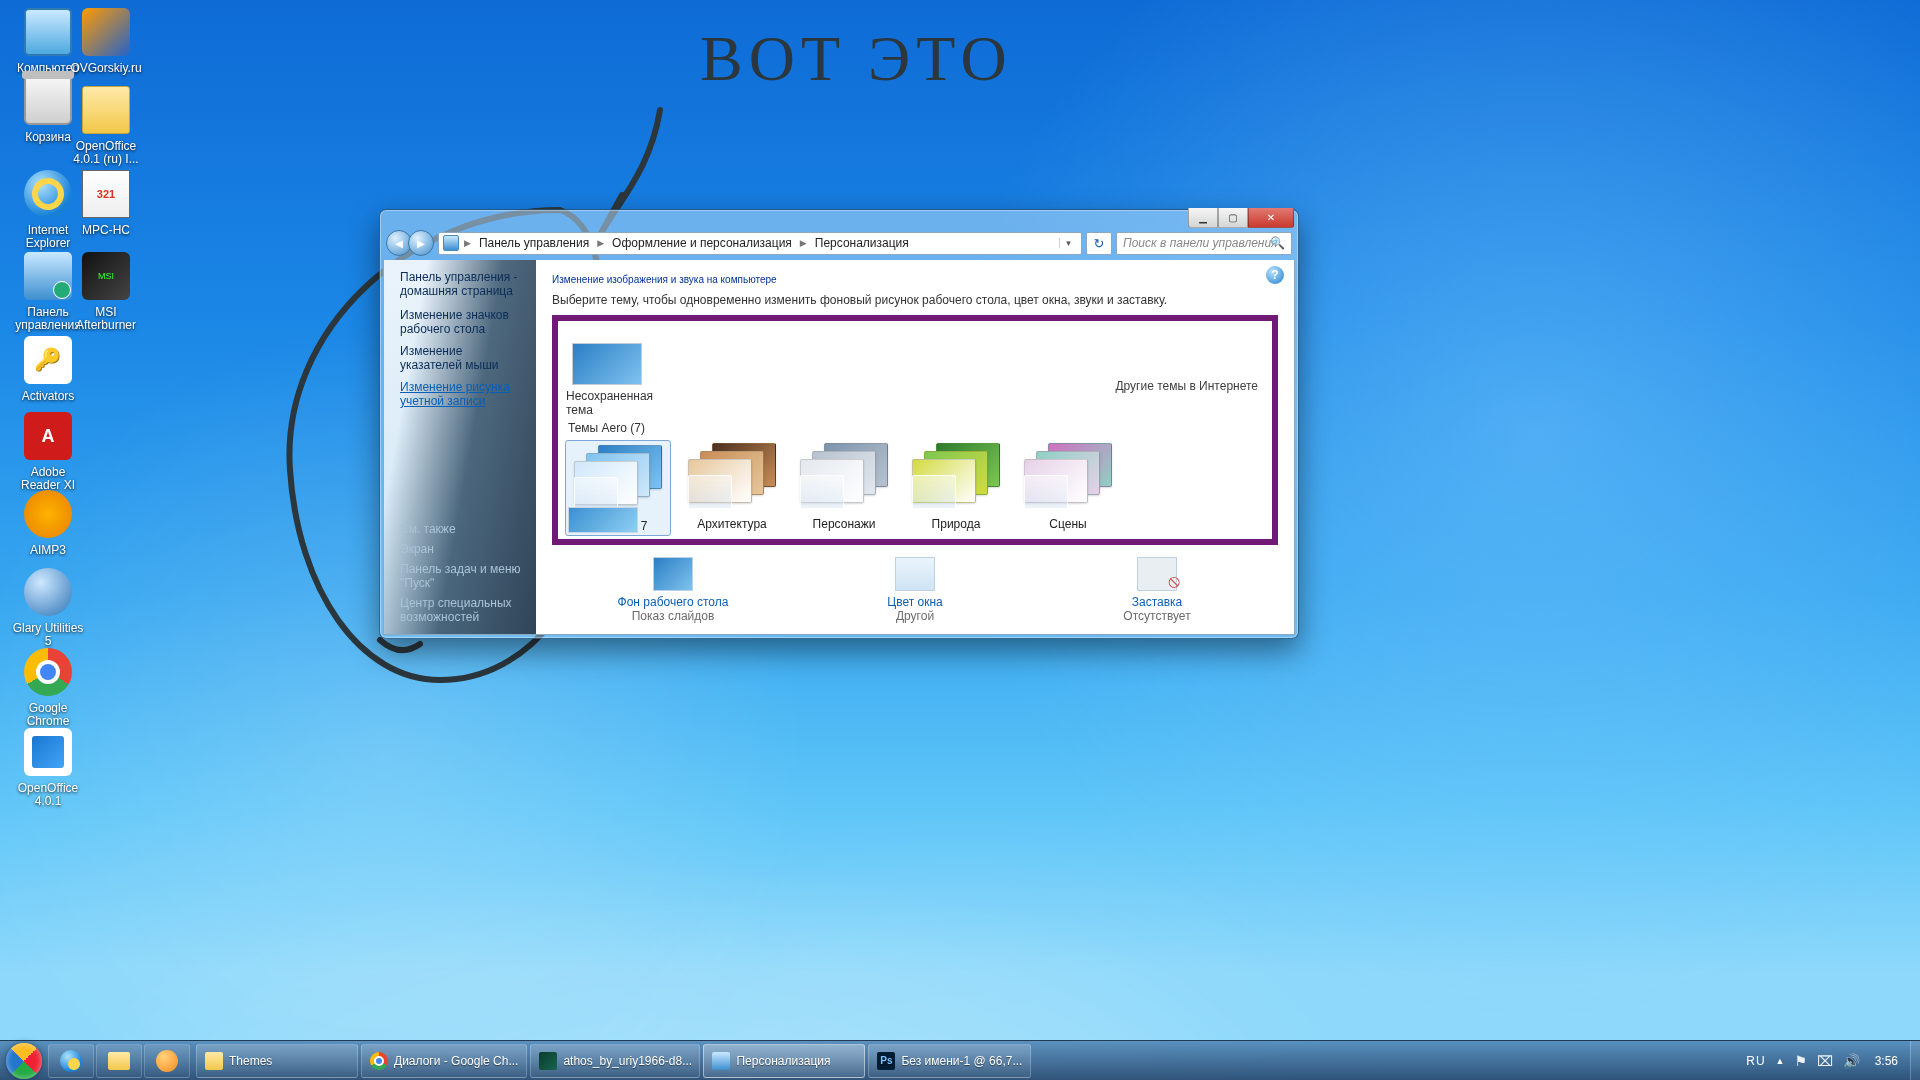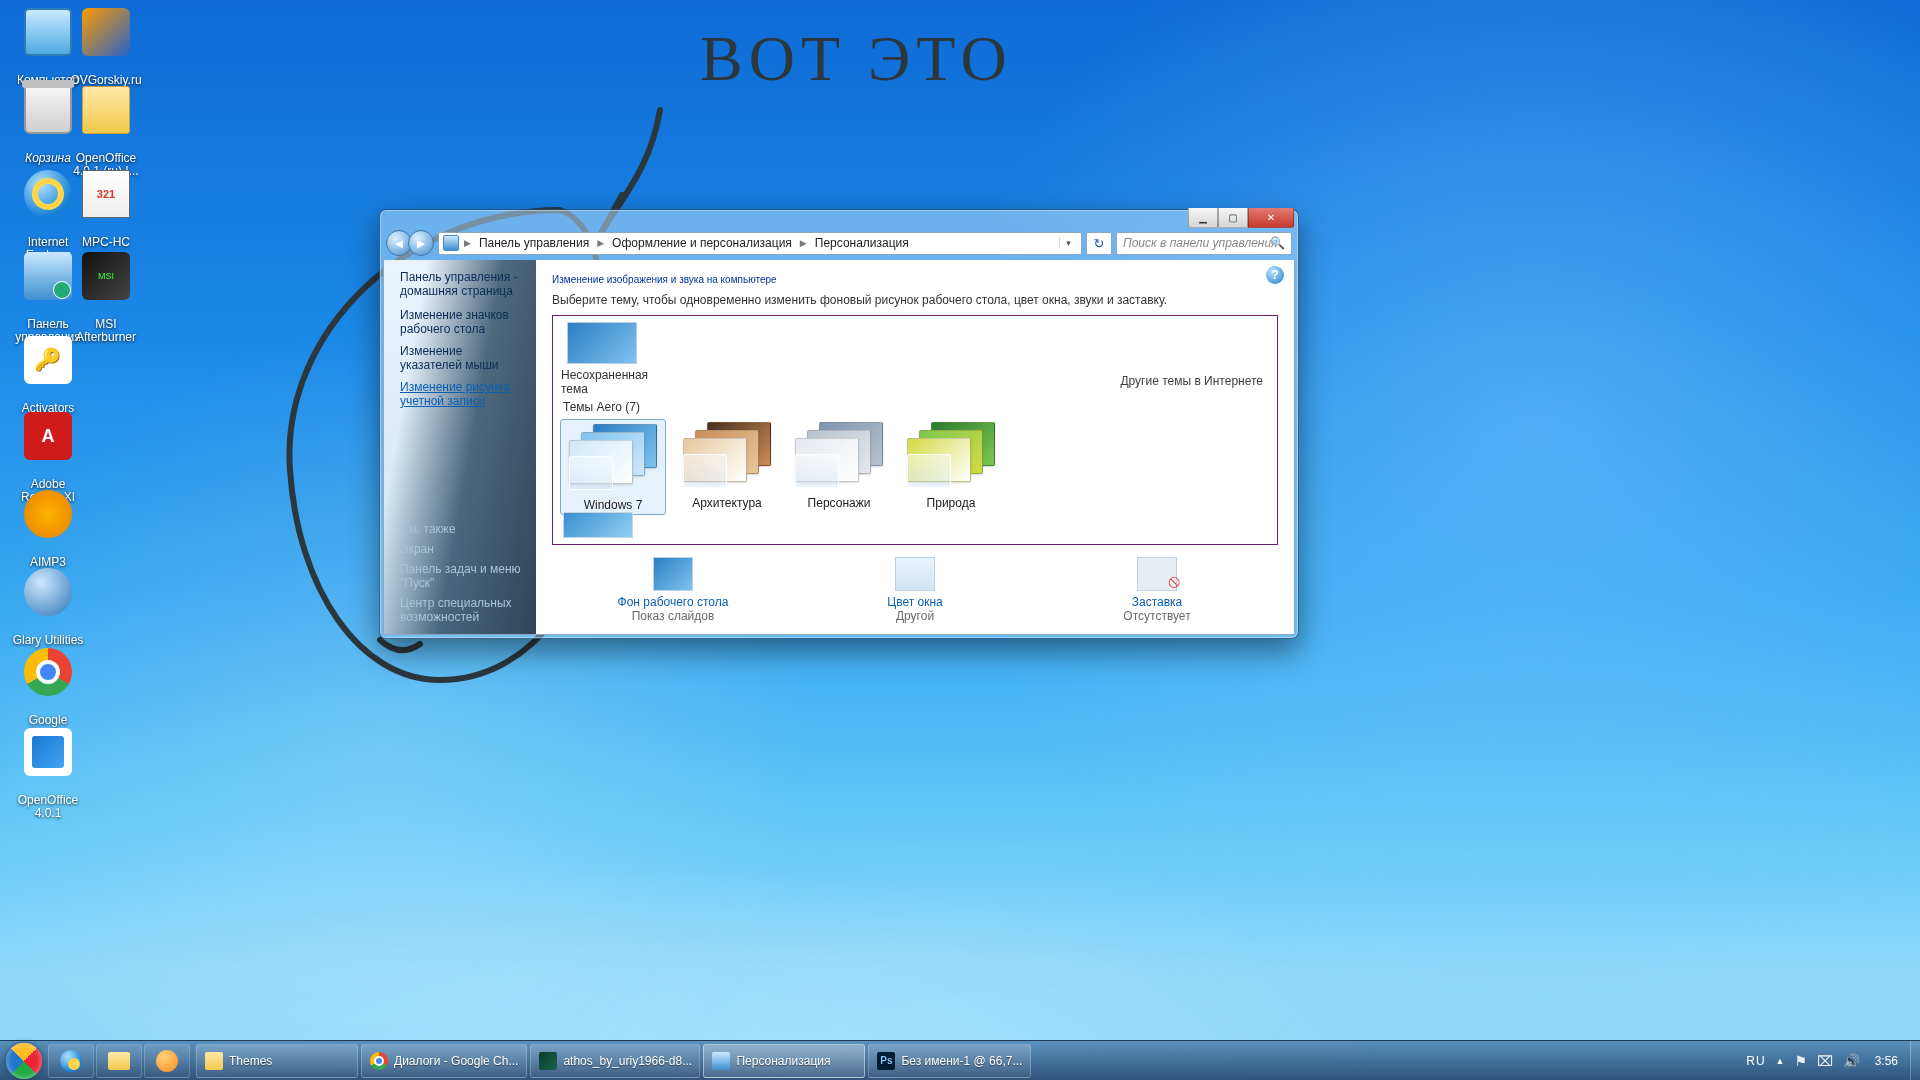--- a/index.html
+++ b/index.html
@@ -13,21 +13,21 @@
   linear-gradient(180deg,#0e6bd6 0%,#1b87e6 30%,#36a6f0 55%,#5fc6f8 75%,#8dd8fb 90%);
 }
 .swoosh{position:absolute;inset:0;pointer-events:none;opacity:.6;
  background:
   radial-gradient(ellipse 1400px 600px at 35% 105%,rgba(255,255,255,.35),transparent 45%),
   radial-gradient(ellipse 1200px 500px at 10% 120%,rgba(255,255,255,.25),transparent 50%);
  mix-blend-mode:screen}
 
 .desktop{position:absolute;inset:0}
 .icon{position:absolute;width:76px;display:flex;flex-direction:column;align-items:center;cursor:pointer}
-.icon .glyph{width:48px;height:48px;margin-bottom:18px;position:relative}
+.icon .glyph{width:48px;height:48px;margin-bottom:6px;position:relative}
 .icon .lbl{font-size:12px;color:#fff;text-align:center;text-shadow:0 1px 3px rgba(0,0,0,.9);line-height:13px;word-break:break-word}
 
 .g-computer{background:linear-gradient(180deg,#c9e9ff,#4ea9e0);border-radius:5px;border:2px solid #2e7bb3}
 .g-ov{background:linear-gradient(135deg,#ff9a00,#2563c9);border-radius:6px}
 .g-recycle{width:40px;height:48px;background:linear-gradient(180deg,#f5f5f5,#cfcfcf);border-radius:0 0 6px 6px;border:2px solid #999;position:relative}
 .g-recycle:before{content:"";position:absolute;top:-8px;left:-4px;right:-4px;height:8px;background:#bfbfbf;border-radius:3px}
 .g-folder{background:linear-gradient(180deg,#ffe9a8,#f2c84a);border-radius:3px;border:1px solid #caa23a}
 .g-ie{border-radius:50%;background:radial-gradient(circle at 35% 30%,#aee3ff,#1680d6 70%);position:relative}
 .g-ie:before{content:"";position:absolute;inset:8px;border:6px solid #ffd54a;border-radius:50%;transform:rotate(-15deg)}
 .g-mpc{background:linear-gradient(180deg,#fff,#eee);border:1px solid #666;display:flex;align-items:center;justify-content:center;font-size:11px;font-weight:bold;color:#d32}
@@ -79,21 +79,21 @@
  linear-gradient(180deg,#eaf3fb,#cfe6f5);opacity:1}
 .sidebar .items{position:relative;padding:10px 10px 0 16px}
 .sidebar .sec{margin-bottom:10px}
 .sidebar a{color:#0b2d57;text-decoration:none;display:block;line-height:14px;margin-bottom:8px;cursor:pointer}
 .sidebar a.sel{color:#0a5fb5;text-decoration:underline}
 .sidebar .seealso{position:absolute;bottom:10px;left:16px;color:#a9c3d6;font-size:12px}
 .sidebar .seealso div{margin-top:6px}
 .content{flex:1;position:relative;padding:14px 16px 0 16px;overflow:hidden}
 .content h1{font-size:10px;font-weight:400;color:#003399;margin-bottom:8px}
 .content p.sub{font-size:12px;color:#333;margin-bottom:8px}
-.themes-scroll{border:1px solid #701a75;height:230px;overflow-y:auto;padding:6px 8px 8px 8px;position:relative}
+.themes-scroll{border:6px solid #701a75;height:230px;overflow-y:auto;padding:22px 8px 8px 8px;position:relative}
 .unsaved{display:flex;flex-direction:column;align-items:flex-start;width:110px}
 .unsaved .thumb{width:70px;height:42px;background:linear-gradient(135deg,#2b7fc5,#7fc2ef);border:1px solid #c0cdd8;margin-left:6px}
 .unsaved .cap{font-size:12px;color:#333;margin-top:4px;margin-left:0}
 .more-link{position:absolute;right:14px;top:58px;font-size:12px;color:#404040;text-decoration:none;cursor:pointer}
 .section-label{font-size:12px;color:#333;margin:4px 0 6px 2px}
 .theme-row{display:flex;gap:12px;flex-wrap:wrap}
 .theme{width:100px;text-align:center;cursor:pointer}
 .theme .tthumb{width:96px;height:72px;margin:0 auto 4px;position:relative}
 .theme.sel{outline:1px solid #7da7d9;background:#e5f1fb;border-radius:2px;padding:2px;width:104px}
 .theme .cap{font-size:12px;color:#222}
@@ -155,21 +155,21 @@
 
 <div class="desktop" id="desktop">
     <div class="icon" style="left: 10px; top: 8px;">
       <div class="glyph g-computer"></div>
       <div class="lbl">Компьютер</div>
     </div>
     <div class="icon" style="left: 68px; top: 8px;">
       <div class="glyph g-ov"></div>
       <div class="lbl">OVGorskiy.ru</div>
     </div>
-    <div class="icon" style="left: 10px; top: 86px; font-style: italic;">
+    <div class="icon" style="left: 10px; top: 77px;">
       <div class="glyph g-recycle"></div>
       <div class="lbl">Корзина</div>
     </div>
     <div class="icon" style="left: 68px; top: 86px;">
       <div class="glyph g-folder"></div>
       <div class="lbl">OpenOffice 4.0.1 (ru) I...</div>
     </div>
     <div class="icon" style="left: 10px; top: 170px;">
       <div class="glyph g-ie"></div>
       <div class="lbl">Internet Explorer</div>
@@ -319,20 +319,29 @@
             </div>
             <div class="theme">
               <div class="tthumb">
      <div class="layer" style="right:4px;top:2px;background:linear-gradient(135deg,#2e7a2e,#7cc851)"></div>
      <div class="layer" style="right:16px;top:10px;background:linear-gradient(135deg,#7cc851,#d3da41)"></div>
      <div class="layer" style="right:28px;top:18px;background:linear-gradient(135deg,#d3da41,#fff)"></div>
      <div class="pane"></div>
    </div>
               <div class="cap">Природа</div>
             </div>
+            <div class="theme">
+              <div class="tthumb">
+     <div class="layer" style="right:4px;top:2px;background:linear-gradient(135deg,#d070c0,#8fd0c4)"></div>
+     <div class="layer" style="right:16px;top:10px;background:linear-gradient(135deg,#8fd0c4,#e6d1e8)"></div>
+     <div class="layer" style="right:28px;top:18px;background:linear-gradient(135deg,#e6d1e8,#fff)"></div>
+     <div class="pane"></div>
+   </div>
+              <div class="cap">Сцены</div>
+            </div>
           </div>
         <div class="partial"></div>
       </div>
 
       <div class="actions" id="actions-row">
           <div class="act">
             <div class="ico ico-bg"></div>
    <div class="lnk">Фон рабочего стола</div>
    <div class="desc">Показ слайдов</div>
           </div>

